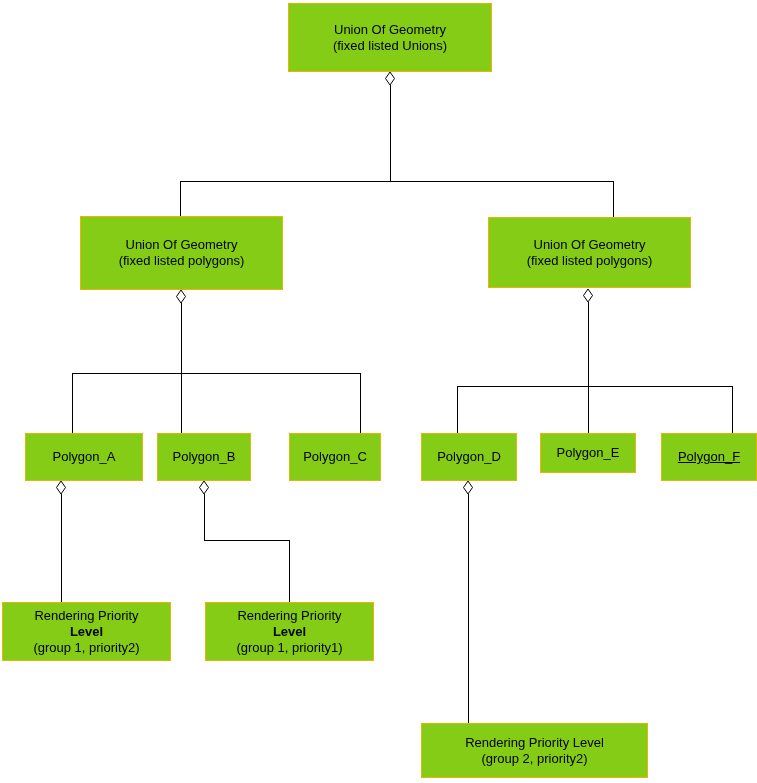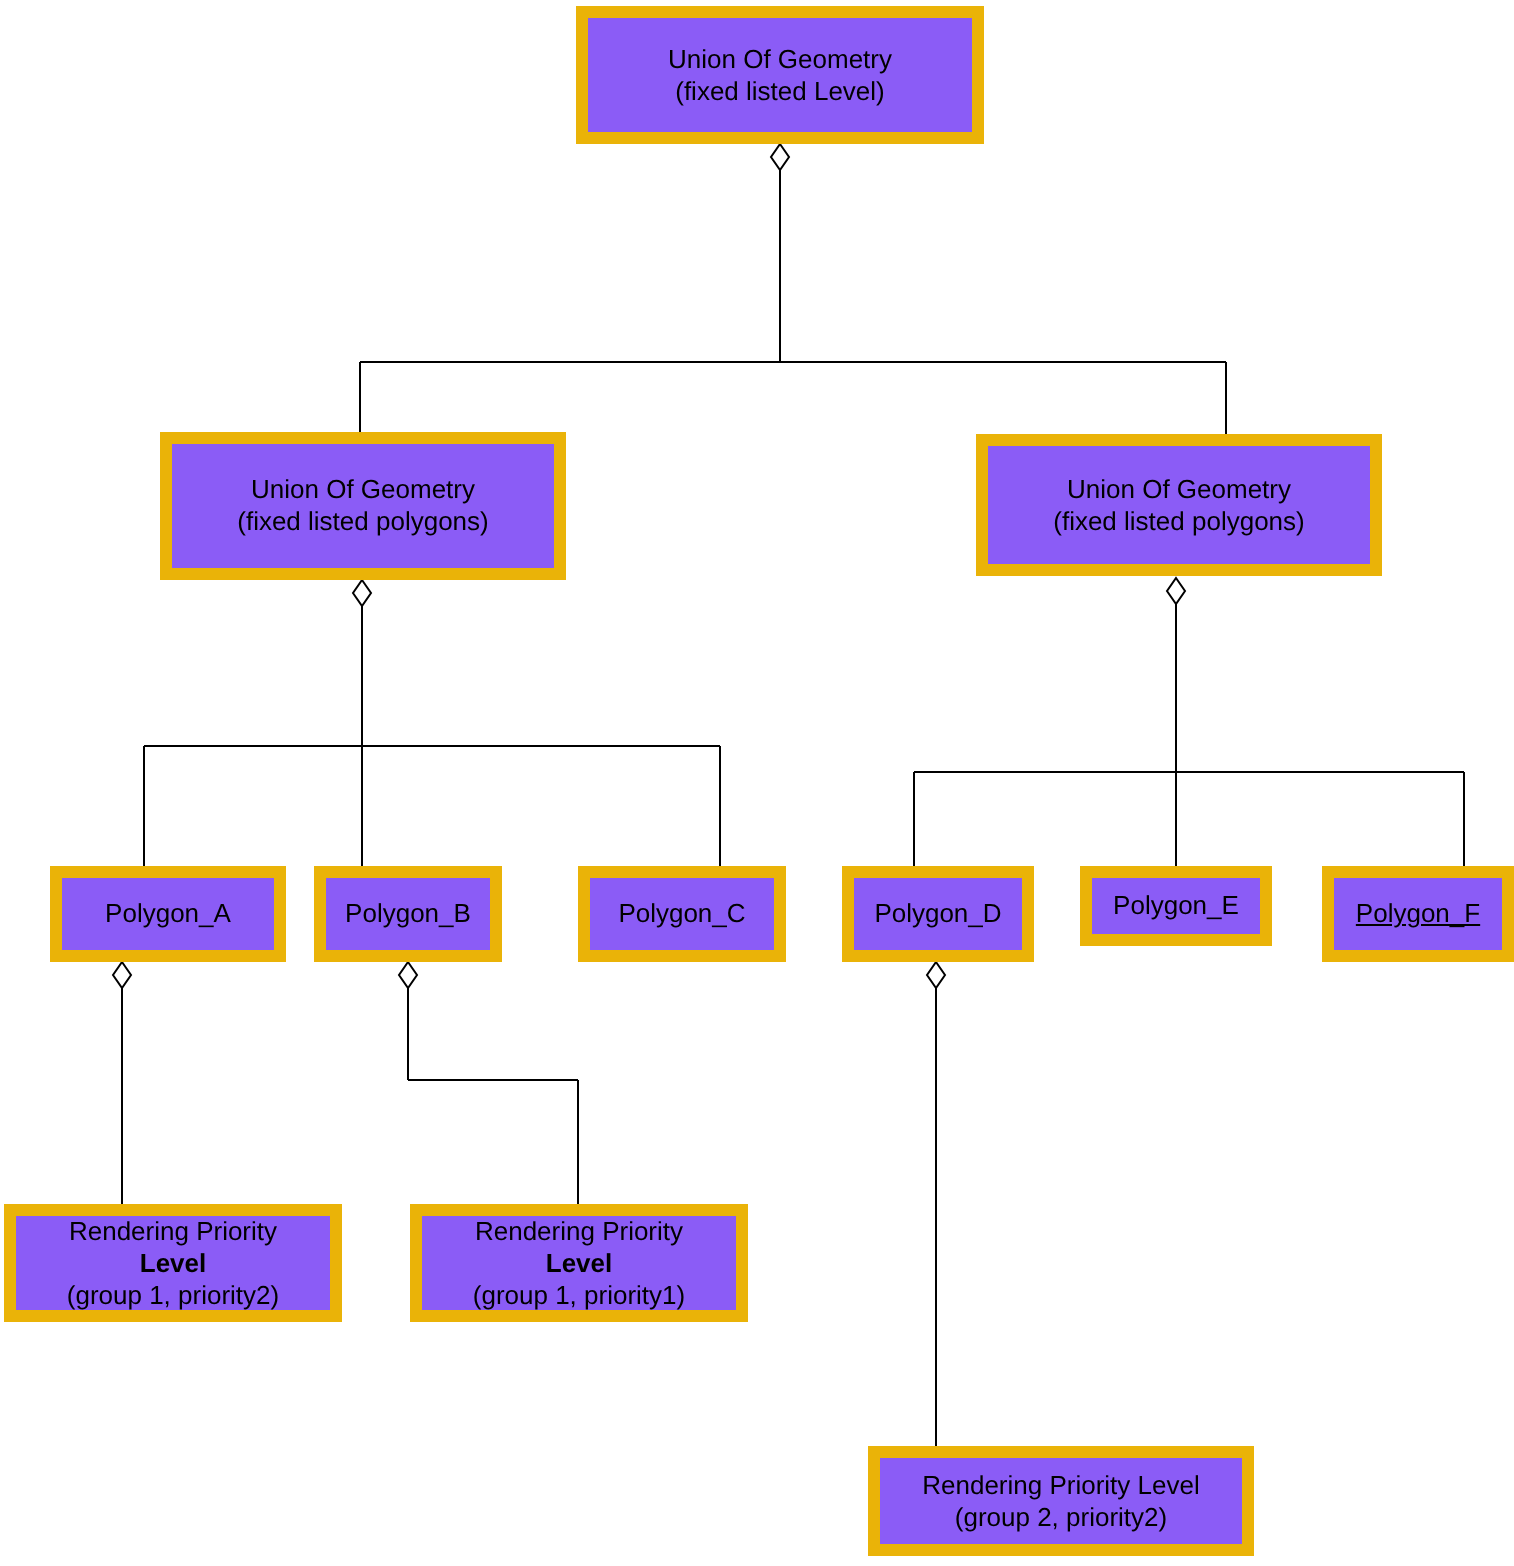--- a/index.html
+++ b/index.html
@@ -30,45 +30,45 @@
     shape-rendering: crispEdges;
   }
   #connectors polygon {
     fill: #ffffff;
     stroke: #000000;
     stroke-width: 1;
   }
   .box {
     position: absolute;
     box-sizing: border-box;
-    border: 6px solid #eab308;
-    background: #8b5cf6;
+    border: 1px solid #eab308;
+    background: #84cc16;
     display: flex;
     flex-direction: column;
     align-items: center;
     justify-content: center;
     text-align: center;
     line-height: 16px;
     white-space: nowrap;
   }
   .bold-line { font-weight: bold; }
 
   
   .top-union    { left: 288px; top:   3px; width: 204px; height: 69px; }
   .left-union   { left:  80px; top: 216px; width: 203px; height: 74px; }
   .right-union  { left: 488px; top: 217px; width: 203px; height: 71px; }
   .polygon-a    { left:  25px; top: 433px; width:  118px; height: 48px; }
   .polygon-b    { left: 157px; top: 433px; width:  94px; height: 48px; }
-  .polygon-c    { left: 289px; top: 433px; width:  104px; height: 48px; }
+  .polygon-c    { left: 289px; top: 433px; width:  92px; height: 48px; }
   .polygon-d    { left: 421px; top: 433px; width:  96px; height: 48px; }
   .polygon-e    { left: 540px; top: 433px; width:  96px; height: 40px; }
   .polygon-f    { left: 661px; top: 433px; width:  96px; height: 48px; text-decoration: underline; }
   .priority-a   { left:   2px; top: 602px; width: 169px; height: 59px; }
   .priority-b   { left: 205px; top: 602px; width: 169px; height: 59px; }
-  .priority-d   { left: 434px; top: 723px; width: 193px; height: 55px; }
+  .priority-d   { left: 421px; top: 723px; width: 227px; height: 55px; }
 </style>
 </head>
 <body>
 
 <div id="canvas">
 
   <svg id="connectors" viewBox="0 0 757 783" xmlns="http://www.w3.org/2000/svg">
 
     <g>
       <line x1="390" y1="85" x2="390" y2="181"></line>
@@ -108,21 +108,21 @@
     <polygon points="390,72 394.5,78.5 390,85 385.5,78.5"></polygon>
     <polygon points="181,290 185.5,296.5 181,303 176.5,296.5"></polygon>
     <polygon points="588,289 592.5,295.5 588,302 583.5,295.5"></polygon>
     <polygon points="61,481 65.5,487.5 61,494 56.5,487.5"></polygon>
     <polygon points="204,481 208.5,487.5 204,494 199.5,487.5"></polygon>
     <polygon points="468,481 472.5,487.5 468,494 463.5,487.5"></polygon>
   </svg>
 
   <div class="box top-union">
     <span>Union Of Geometry</span>
-    <span>(fixed listed Level)</span>
+    <span>(fixed listed Unions)</span>
   </div>
 
   <div class="box left-union">
     <span>Union Of Geometry</span>
     <span>(fixed listed polygons)</span>
   </div>
 
   <div class="box right-union">
     <span>Union Of Geometry</span>
     <span>(fixed listed polygons)</span>

